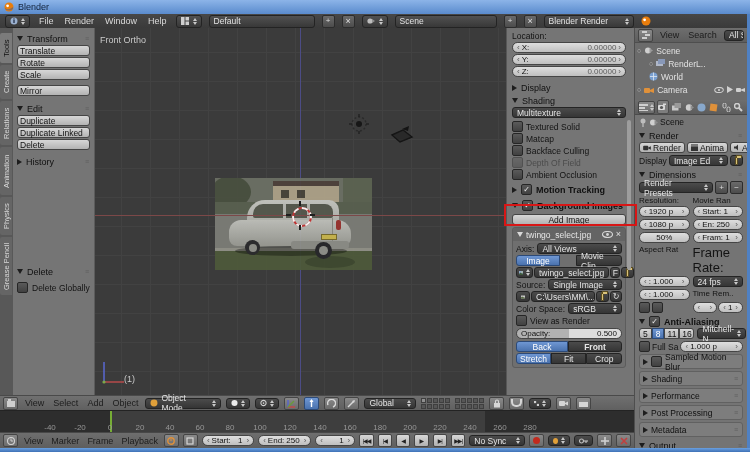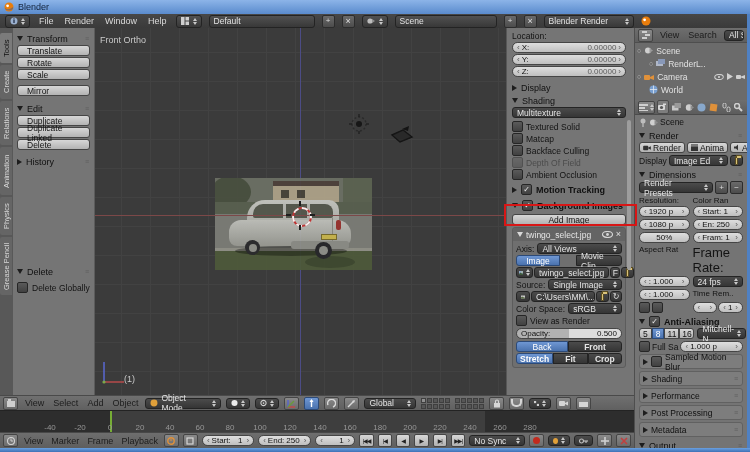--- a/index.html
+++ b/index.html
@@ -39,21 +39,21 @@
   .chk.on::after{content:"✓";color:#ececec;font-size:8px;line-height:1;}
   .lbl{font-size:8.5px;color:#131313;}
   .dim{opacity:.45;}
   .grip{margin-left:auto;color:#5f5f5f;font-size:7px;letter-spacing:1px;}
   
   .tabstrip{left:0;top:28px;width:13px;height:367px;background:#585858;display:flex;flex-direction:column;gap:2px;padding-top:5px;box-sizing:border-box;}
   .vtab{writing-mode:vertical-rl;transform:rotate(180deg);background:#656565;color:#d8d8d8;font-size:7.5px;
         border-radius:0 2px 2px 0;display:flex;align-items:center;justify-content:center;width:12px;}
   .vtab.on{background:#7b7b7b;color:#101010;}
   .shelf{left:13px;top:28px;width:82px;height:367px;background:#757575;padding:4px 4px;box-sizing:border-box;border-right:1px solid #5c5c5c;}
-  .shelf .btn{margin-bottom:1px;justify-content:flex-start;padding-left:9px;}
+  .shelf .btn{margin-bottom:1px;justify-content:flex-start;padding-left:2px;}
   
   .canvas{left:95px;top:28px;width:411px;height:367px;background:#3b3b3b;overflow:hidden;
           background-image:linear-gradient(#424242 1px,transparent 1px),linear-gradient(90deg,#424242 1px,transparent 1px);
           background-size:29px 29px;background-position:-3px -5px;}
   .vlabel{color:#c9c9c9;font-size:9px;}
   .axisZ{left:205px;top:0;width:1px;height:367px;background:#4c4c85;}
   .axisX{left:0;top:187px;width:411px;height:1px;background:#7c4848;}
   .photo{left:120px;top:150px;width:157px;height:92px;overflow:hidden;opacity:.93;}
   .vh{left:0;top:395px;width:634px;height:15px;background:linear-gradient(#707070,#606060);display:flex;align-items:center;gap:5px;
       padding:0 3px;box-sizing:border-box;border-top:1px solid #4a4a4a;}
@@ -438,21 +438,21 @@
       <div class="pill" style="background:linear-gradient(to right,#b2b2b2 50%,#dcdcdc 50%);margin-top:2px;">
         <span>Opacity:</span>
         <span style="margin-left:auto;">0.500</span>
       </div>
       <div class="nrow" style="gap:0;margin-top:2px;">
         <div class="btn act" style="flex:1;border-radius:3px 0 0 3px;">Back</div>
         <div class="dd" style="flex:1;border-radius:0 3px 3px 0;justify-content:center;font-weight:bold;">
             <span>Front</span>
           </div>
       </div>
-      <div class="nrow" style="gap:0;margin-top:1px;font-weight:bold;">
+      <div class="nrow" style="gap:0;margin-top:1px;">
         <div class="btn act" style="flex:1;border-radius:3px 0 0 3px;">Stretch</div>
         <div class="dd" style="flex:1;border-radius:0;justify-content:center;">
             <span>Fit</span>
           </div>
         <div class="dd" style="flex:1;border-radius:0 3px 3px 0;justify-content:center;">
             <span>Crop</span>
           </div>
       </div>
     </div>
   </div>
@@ -597,45 +597,45 @@
         <span>Scene</span>
       </div>
       <div class="otr" style="padding-left:12px;">
         <span style="color:#bdbdbd;font-size:7px;">○</span>
         <svg width="9" height="9" viewBox="0 0 9 9">
             <rect x="0" y="2" width="7" height="5" fill="#b0b8c8"></rect>
             <rect x="2" y="0" width="7" height="5" fill="#8898b8"></rect>
           </svg>
         <span>RenderL..</span>
       </div>
+      <div class="otr" style="padding-left:12px;">
+        <svg width="9" height="9" viewBox="0 0 9 9">
+            <circle cx="4.5" cy="4.5" r="4" fill="#7aa0d0"></circle>
+            <path d="M1 4.5 h7 M4.5 .5 v8" stroke="#dfe8f2" stroke-width=".8" fill="none"></path>
+          </svg>
+        <span>World</span>
+      </div>
       <div class="otr">
         <span style="color:#bdbdbd;font-size:7px;">○</span>
         <svg width="10" height="8" viewBox="0 0 10 8">
             <rect x="0" y="2" width="6" height="5" rx="1" fill="#e0913a"></rect>
             <path d="M6 4 L10 2 V7 L6 5.5 Z" fill="#e0913a"></path>
           </svg>
         <span>Camera</span>
         <svg width="10" height="6" viewBox="0 0 11 7" style="margin-left:auto;">
             <ellipse cx="5.5" cy="3.5" rx="5" ry="3" fill="none" stroke="#d0d0d0" stroke-width="1.2"></ellipse>
             <circle cx="5.5" cy="3.5" r="1.3" fill="#d0d0d0"></circle>
           </svg>
         <svg width="6" height="7" viewBox="0 0 6 7">
             <path d="M0 0 L6 3.5 L0 7 Z" fill="#d0d0d0"></path>
           </svg>
         <svg width="9" height="6" viewBox="0 0 9 6">
             <rect x="0" y="1" width="5" height="4" rx="1" fill="#d0d0d0"></rect>
             <path d="M5 2.5 L9 1 V5 L5 3.5 Z" fill="#d0d0d0"></path>
           </svg>
-      </div>
-      <div class="otr" style="padding-left:12px;">
-        <svg width="9" height="9" viewBox="0 0 9 9">
-            <circle cx="4.5" cy="4.5" r="4" fill="#7aa0d0"></circle>
-            <path d="M1 4.5 h7 M4.5 .5 v8" stroke="#dfe8f2" stroke-width=".8" fill="none"></path>
-          </svg>
-        <span>World</span>
       </div>
     </div>
   </div>
 
   <div class="abs props">
     <div class="pheadbar">
       <span class="hicon" style="width:15px;">
           <svg width="9" height="7" viewBox="0 0 9 7">
             <rect x="0" y="0" width="9" height="2" fill="#cfcfcf"></rect>
             <rect x="0" y="3" width="6" height="2" fill="#cfcfcf"></rect>
@@ -742,21 +742,21 @@
       <div class="prow">
         <div class="dd" style="flex:1;">
             <span>Render Presets</span>
             <span class="ud"></span>
           </div>
         <span class="mini">+</span>
         <span class="mini">−</span>
       </div>
       <div class="grid2" style="margin-bottom:1px;">
         <span class="lbl" style="font-size:8px;">Resolution:</span>
-        <span class="lbl" style="font-size:8px;">Color Ran</span>
+        <span class="lbl" style="font-size:8px;">Movie Ran</span>
       </div>
       <div class="grid2">
         <div class="pill">
             <span class="arrL">‹</span>
             <span>1920 p</span>
             <span class="arrR">›</span>
           </div>
         <div class="pill">
             <span class="arrL">‹</span>
             <span>Start: 1</span>

